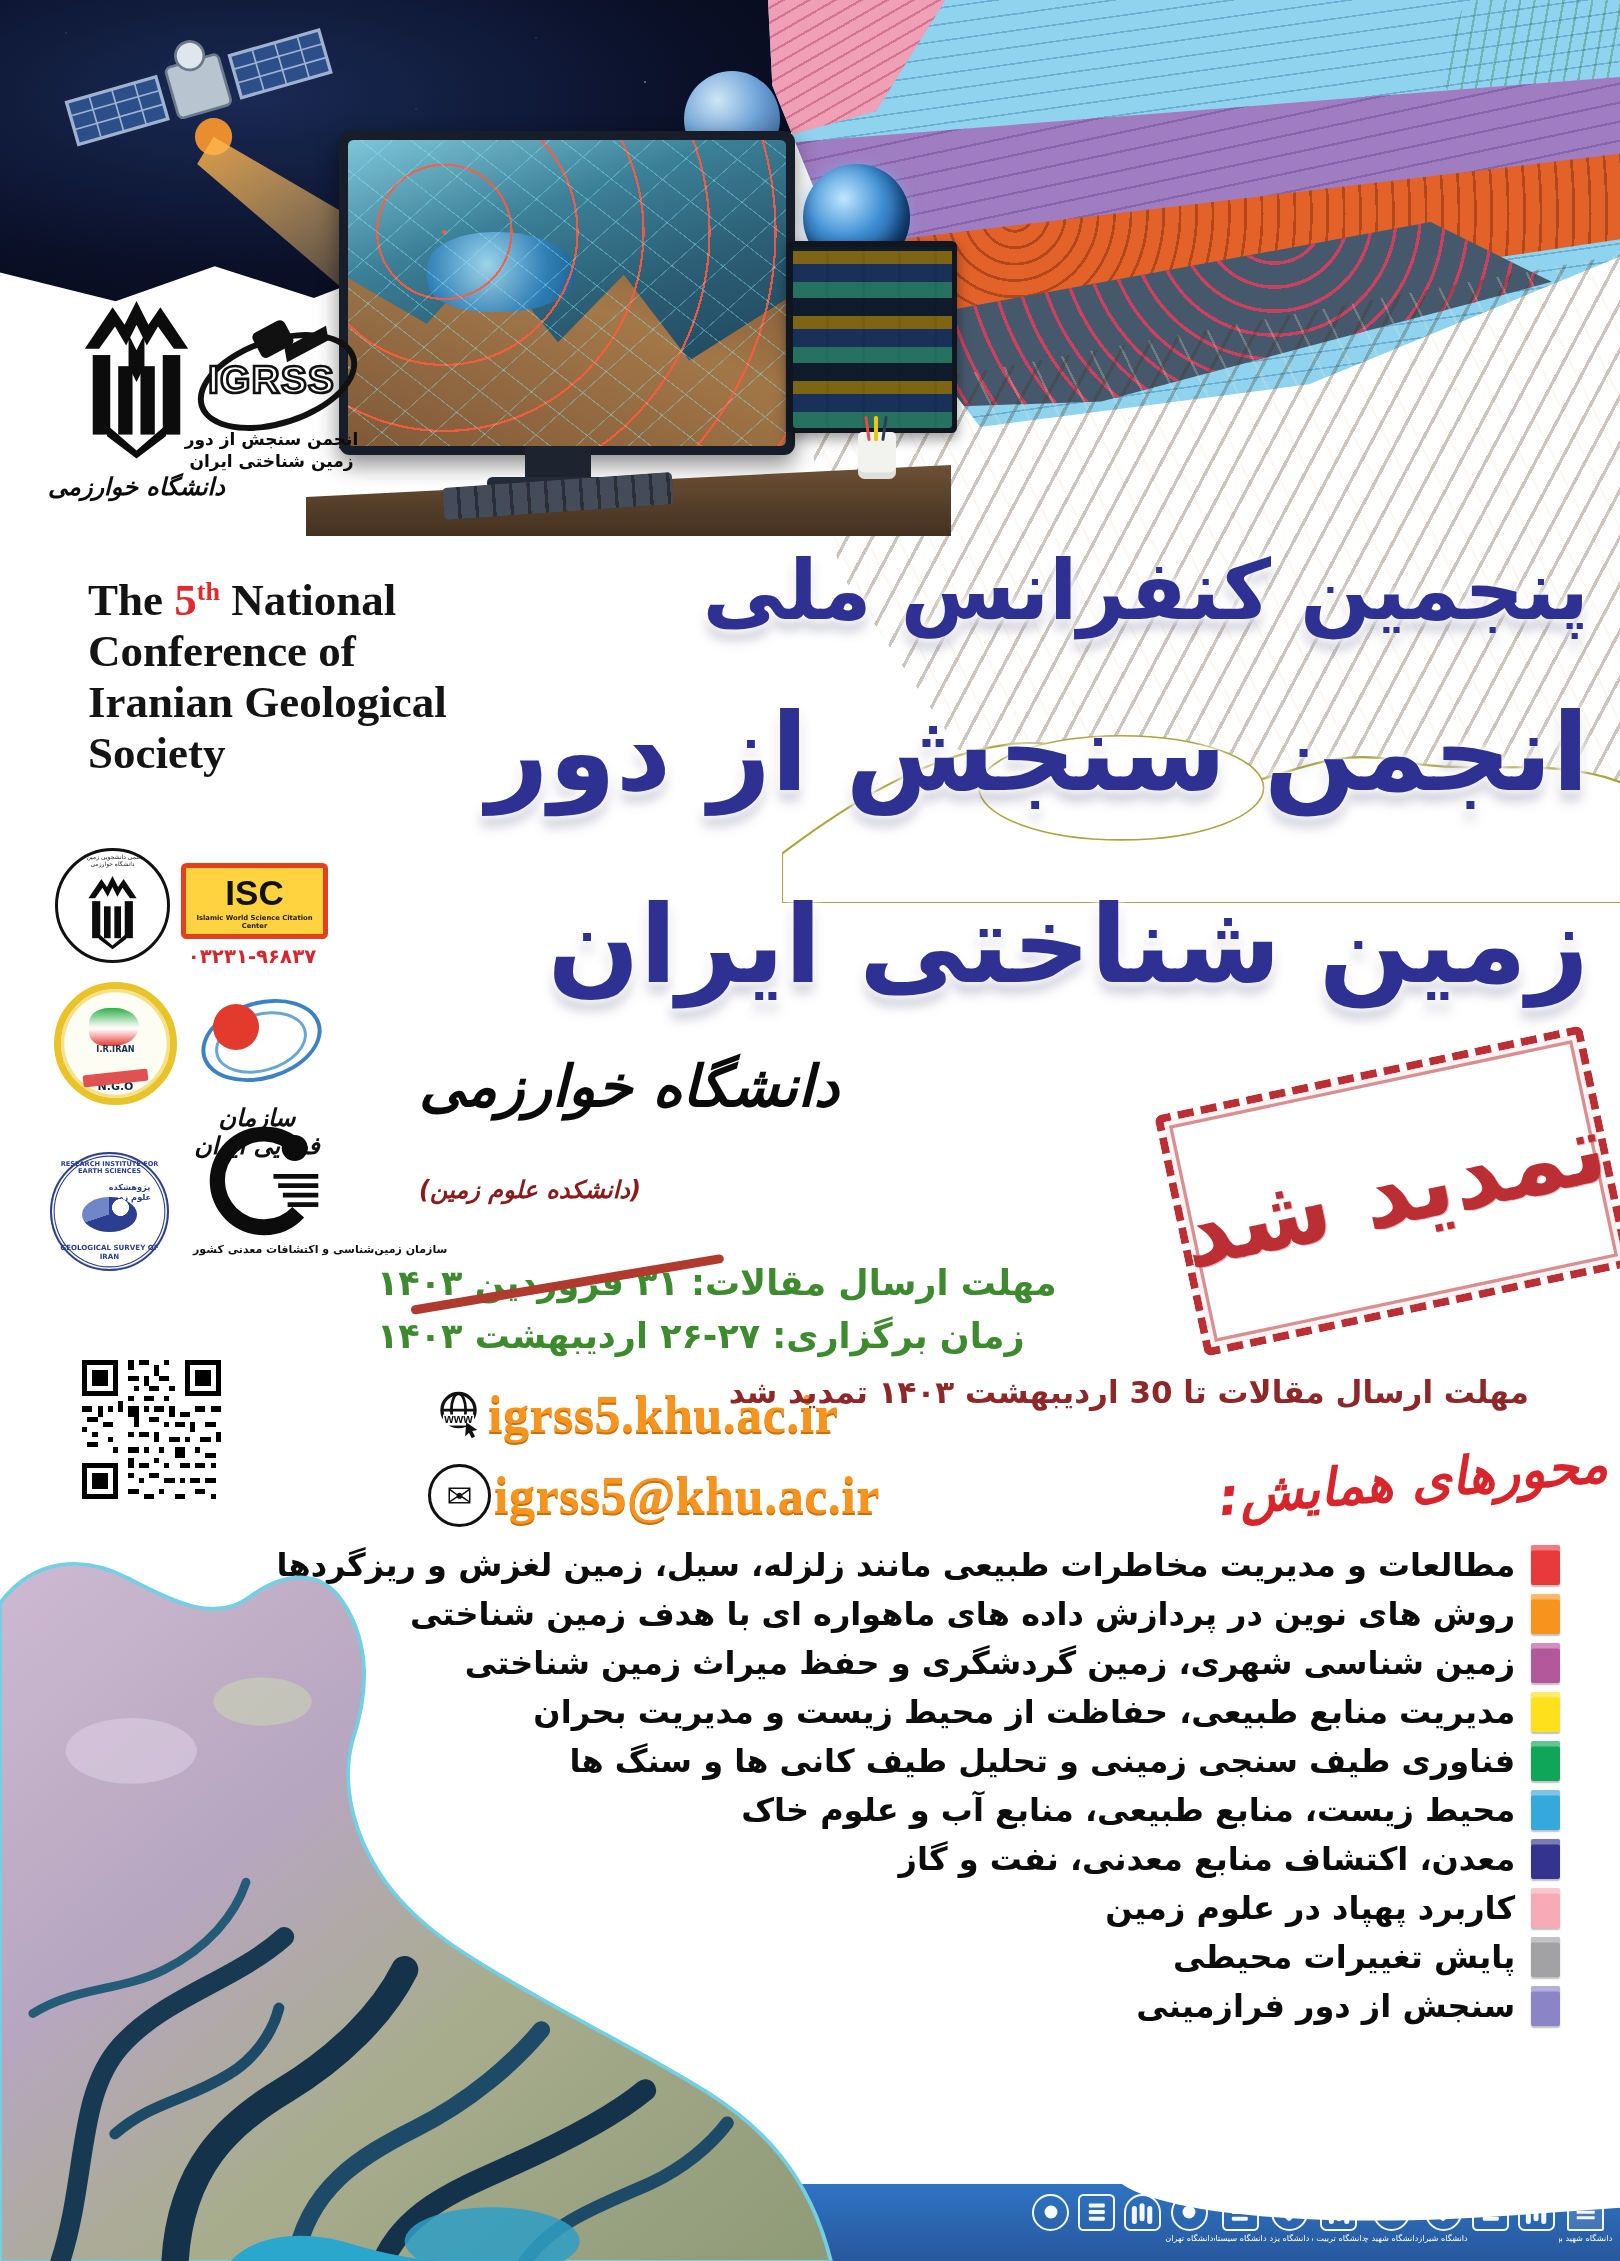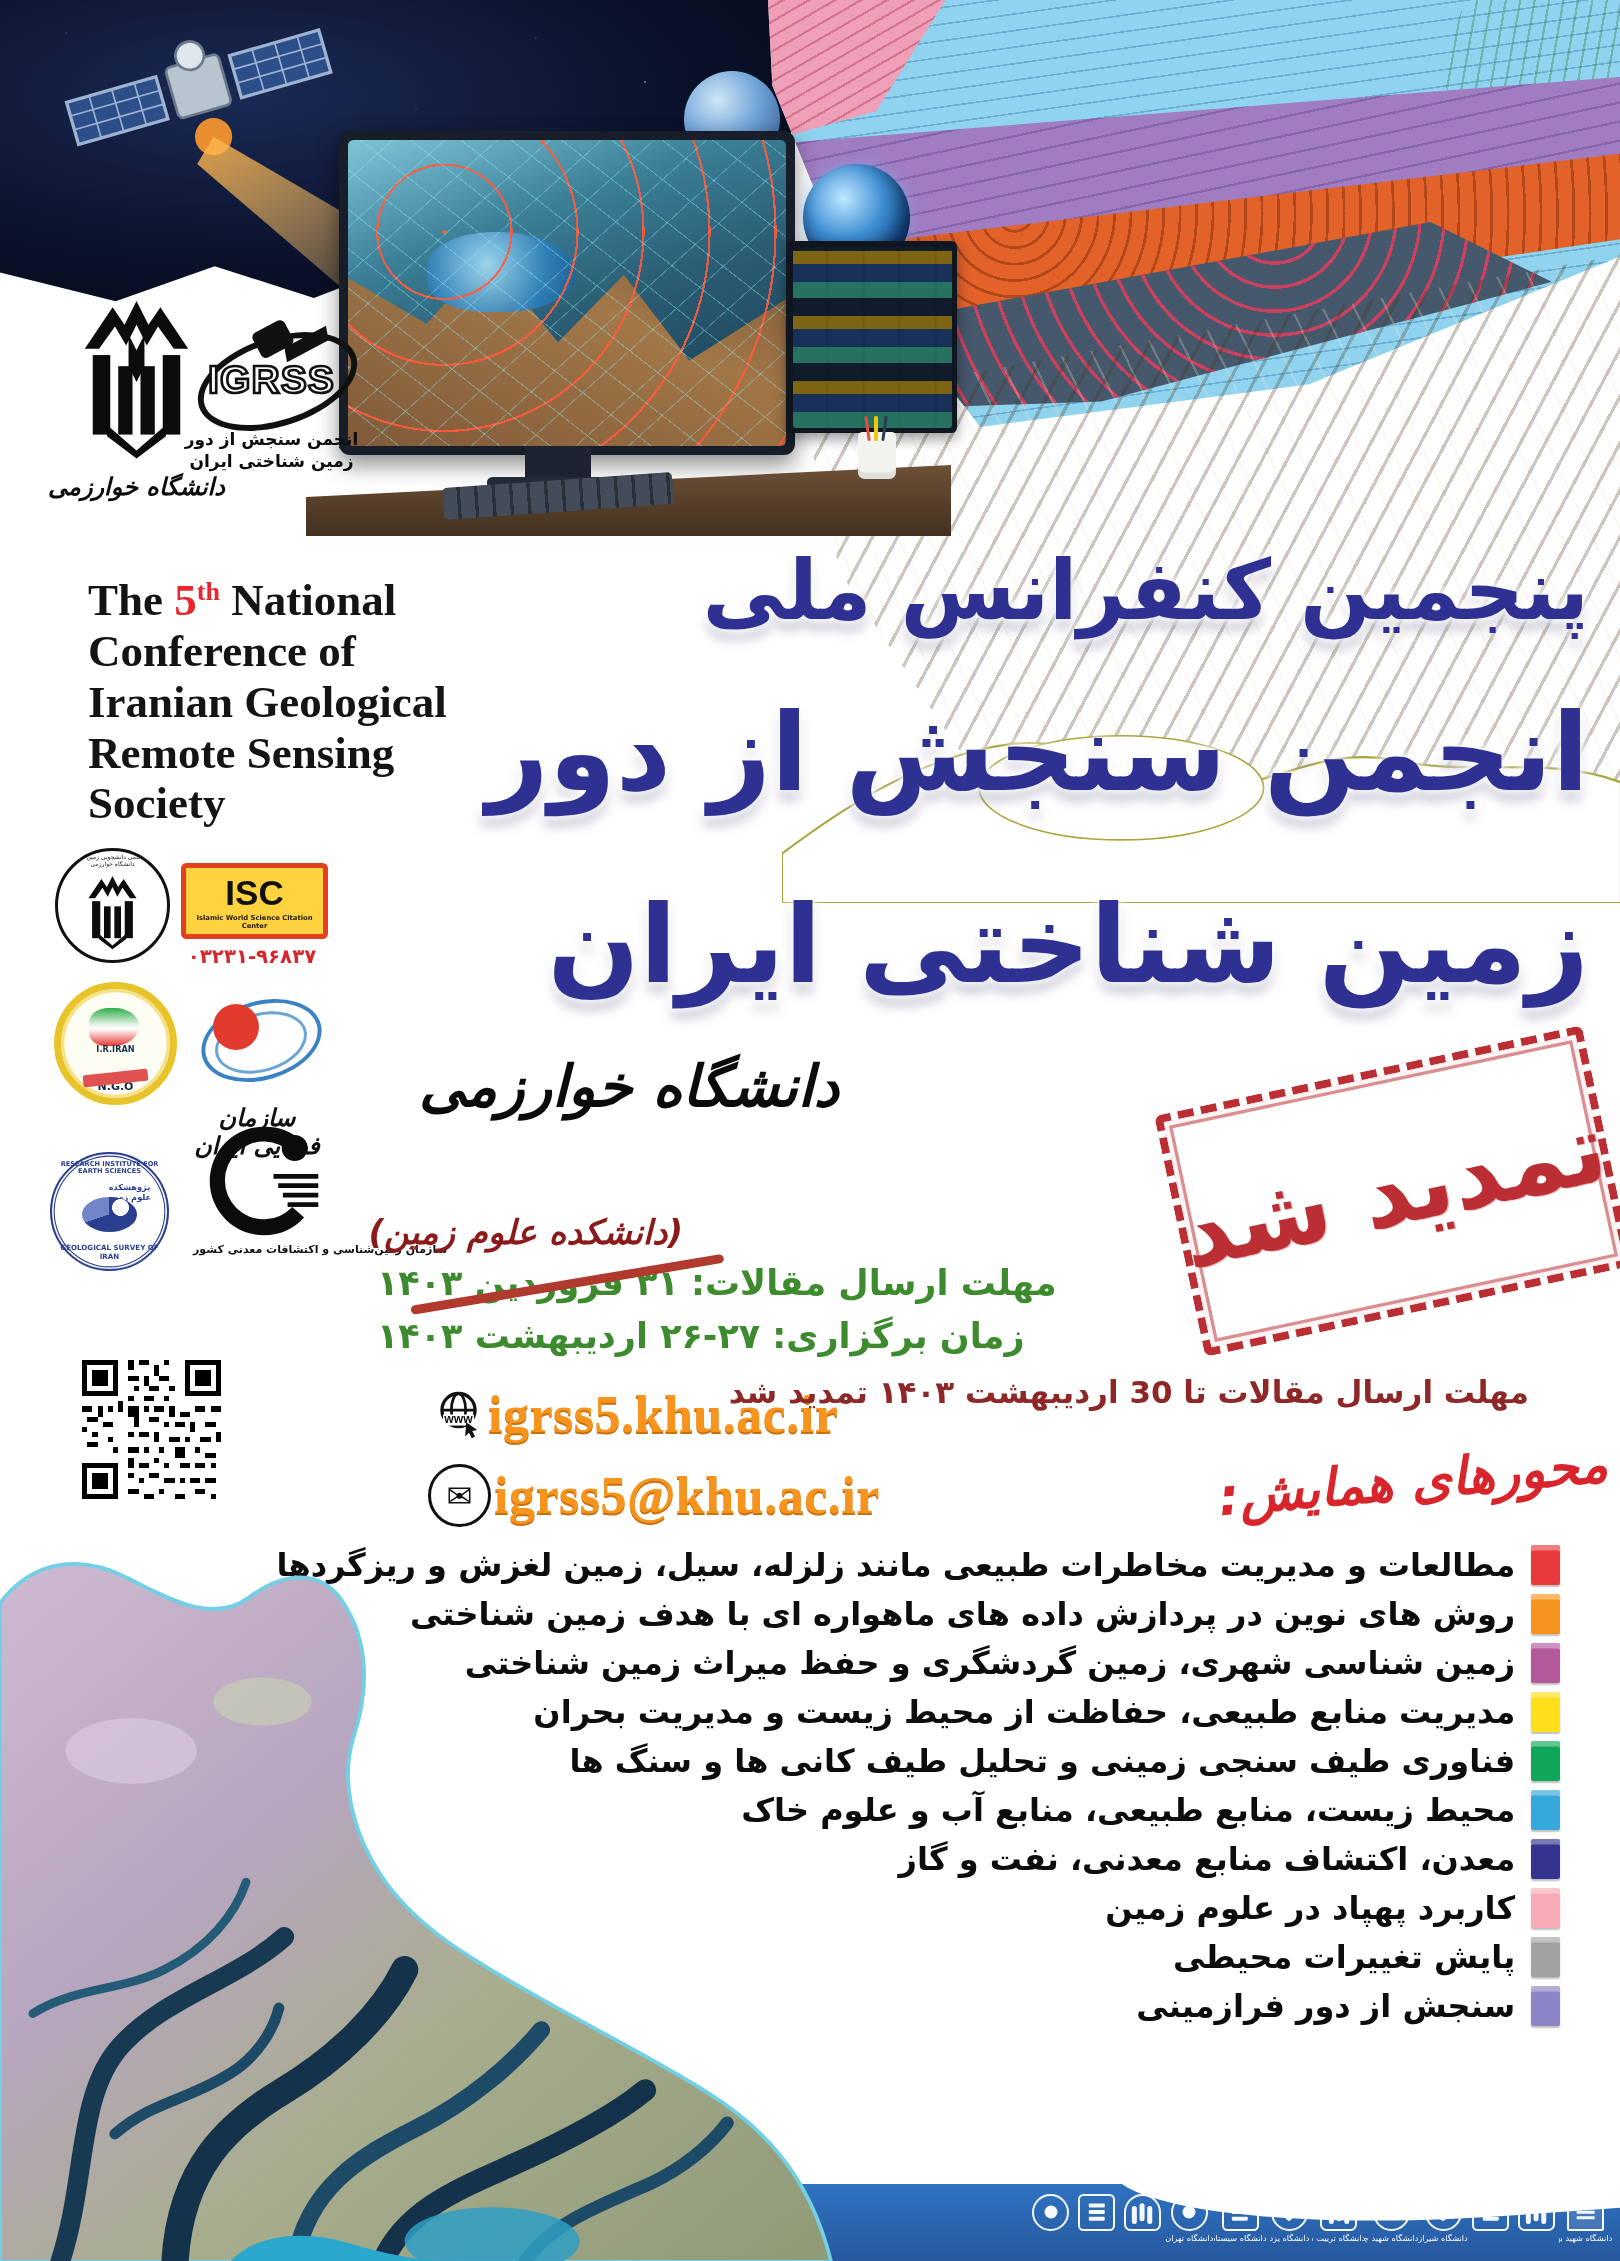--- a/index.html
+++ b/index.html
@@ -137,21 +137,21 @@
     background:radial-gradient(circle at 70% 30%,#fff 0 18%,transparent 19%),conic-gradient(#2b3e90 0 70%,#7086c8 70% 100%);}
   .ries-bot{position:absolute;bottom:7.7px;left:6.6px;right:6.6px;font-size:7.1px;font-weight:bold;color:#2b3e90;}
   .gsi{left:193px;top:1122px;width:142px;}
   .gsi svg{width:118px;height:118px;}
   .gsi-cap{font-size:11px;font-weight:bold;color:#101010;margin-top:1.1px;white-space:nowrap;}
 
   
   .host-univ{left:383px;top:1053px;width:492px;z-index:5;text-align:center;direction:rtl;
     font-size:57px;font-weight:bold;font-style:italic;color:#0b0b0b;white-space:nowrap;}
   .host-fac{left:377px;top:1176px;width:306px;z-index:5;text-align:center;direction:rtl;
-    font-size:34px;font-weight:bold;font-style:italic;color:#8b1a1a;white-space:nowrap;margin-top:36px;}
+    font-size:24px;font-weight:bold;font-style:italic;color:#8b1a1a;white-space:nowrap;}
   .dates{left:377px;top:1257px;width:711px;z-index:5;direction:rtl;text-align:left;
     font-size:35px;font-weight:bold;color:#3d8b2e;line-height:1.5;white-space:nowrap;}
   .strike{left:411px;top:1306px;width:317px;height:8.8px;background:#b03a2e;z-index:6;
     transform:rotate(-9.5deg);transform-origin:left center;border-radius:4.4px;}
   .contact-row{z-index:5;display:flex;align-items:center;gap:3px;}
   .c-web{left:432px;top:1385px;}
   .c-mail{left:428px;top:1464px;}
   .c-text{font-family:"Liberation Serif",serif;font-weight:bold;font-size:52px;color:#f7941d;
     text-shadow:0 1.6px 0 #c96f0e;letter-spacing:0.5px;}
   .icon-globe{width:53px;height:53px;position:relative;}
@@ -284,21 +284,20 @@
     <div class="igrss-cap">
       <div>انجمن سنجش از دور</div>
       <div>زمین شناختی ایران</div>
     </div>
   </div>
 
   <div class="abs title-en">
     <div><span>The </span><span class="num">5</span><sup>th</sup><span> National</span></div>
     <div>Conference of</div>
     <div>Iranian Geological</div>
-    <div>Remote Sensing</div>
     <div>Society</div>
   </div>
 
   <div class="abs fa-title fa-t1">پنجمین کنفرانس ملی</div>
   <div class="abs fa-title fa-t2">انجمن سنجش از دور</div>
   <div class="abs fa-title fa-t3">زمین شناختی ایران</div>
 
   <div class="abs sup assoc">
     <div class="assoc-ring">
       <div class="ringtxt">انجمن علمی دانشجویی زمین شناسی دانشگاه خوارزمی</div>

